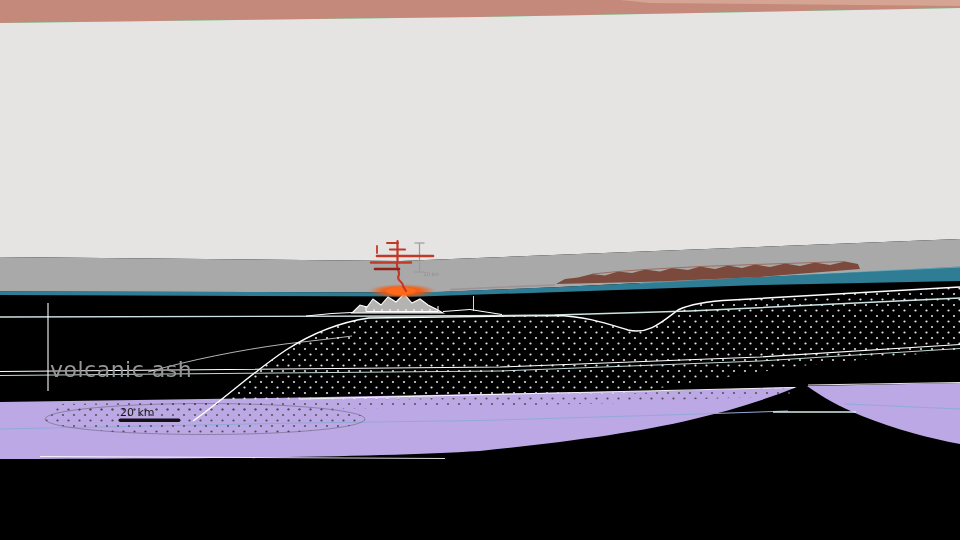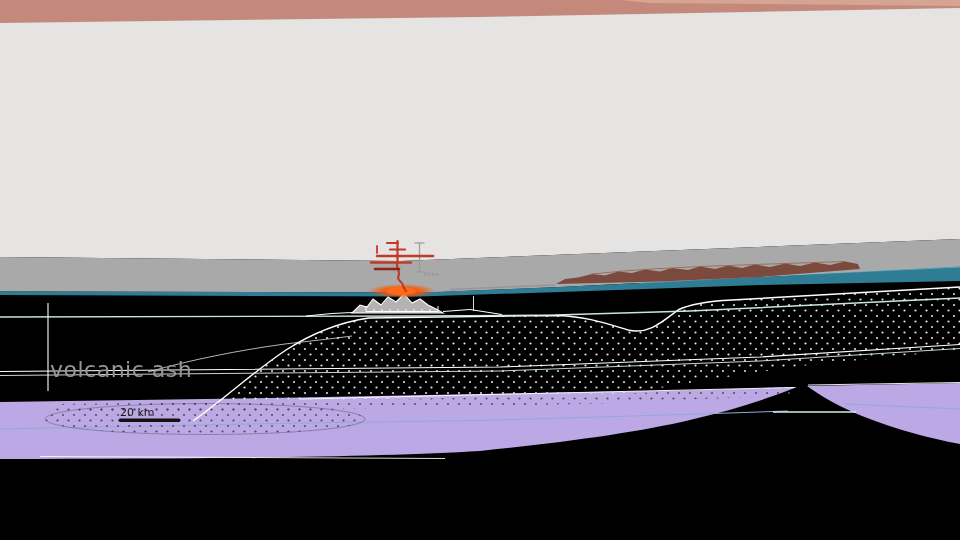--- a/index.html
+++ b/index.html
@@ -1,16 +1,16 @@
 <!DOCTYPE html>
 <html><head>
 <meta charset="utf-8">
 <style>
   html,body{margin:0;padding:0;background:#000;}
-  .stage{position:relative;width:960px;height:540px;overflow:hidden;background:#a3a3a3;}
+  .stage{position:relative;width:960px;height:540px;overflow:hidden;background:#22c55e;}
   svg{display:block;}
   text{font-family:"DejaVu Sans","Liberation Sans",sans-serif;}
   .ash-label{font-size:22px;fill:#969696;letter-spacing:0.5px;}
   .scale-label{font-size:11px;fill:#161616;}
   .depth-label{font-size:5px;fill:#8e8e8e;}
 </style>
 </head>
 <body>
 
 <div class="stage">

